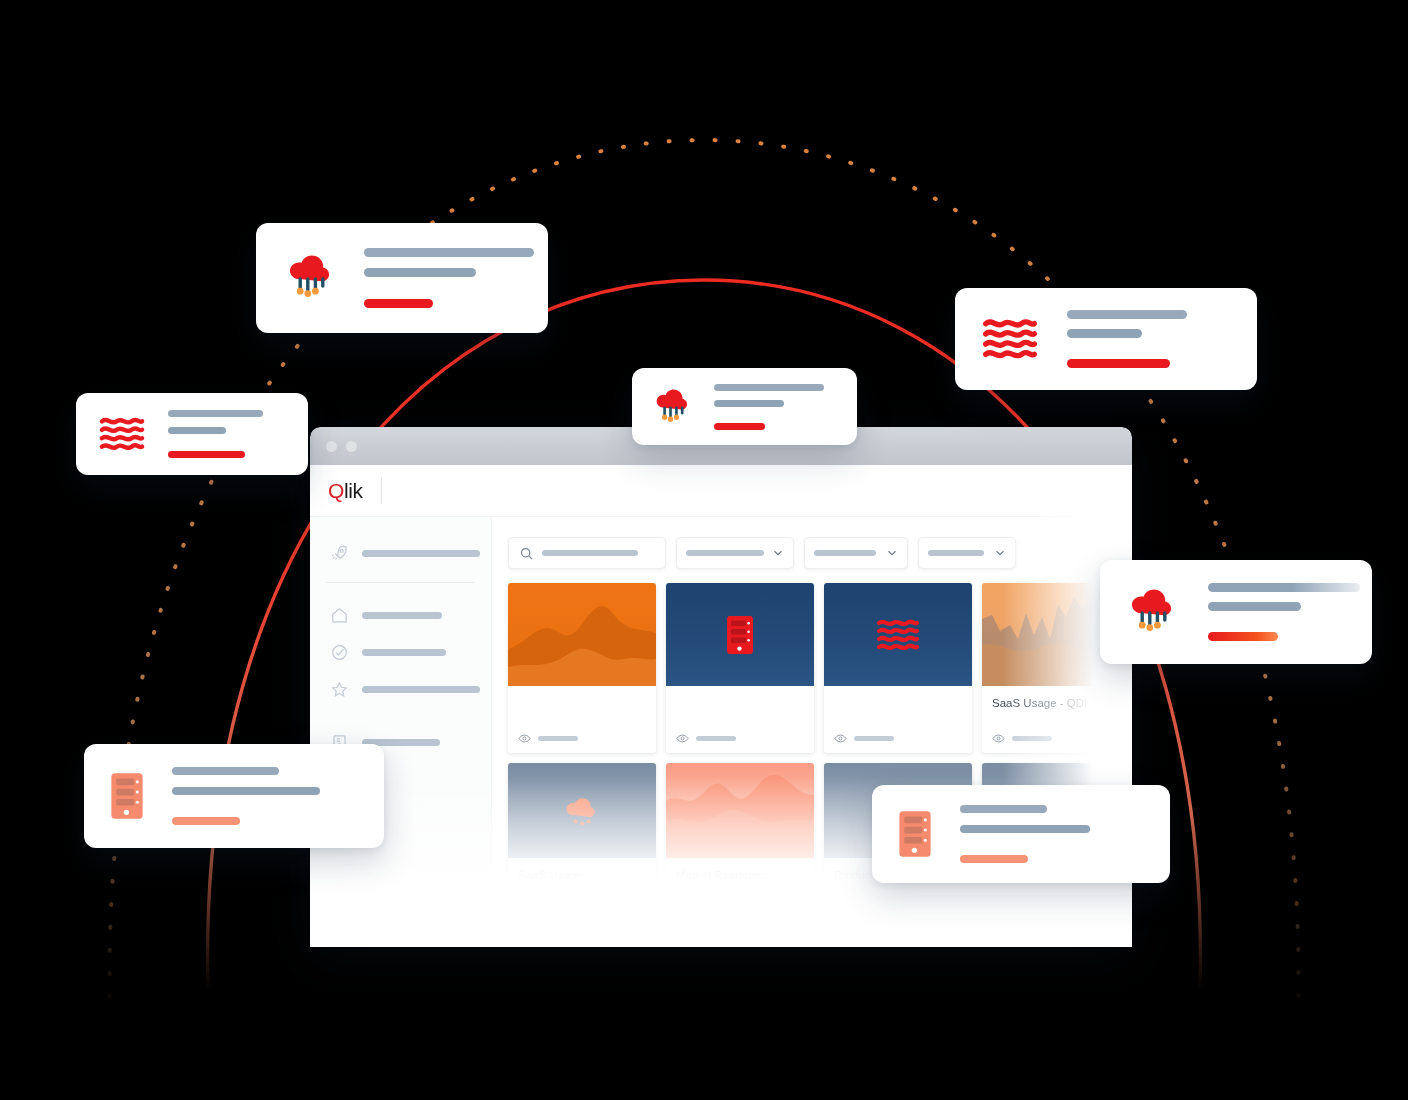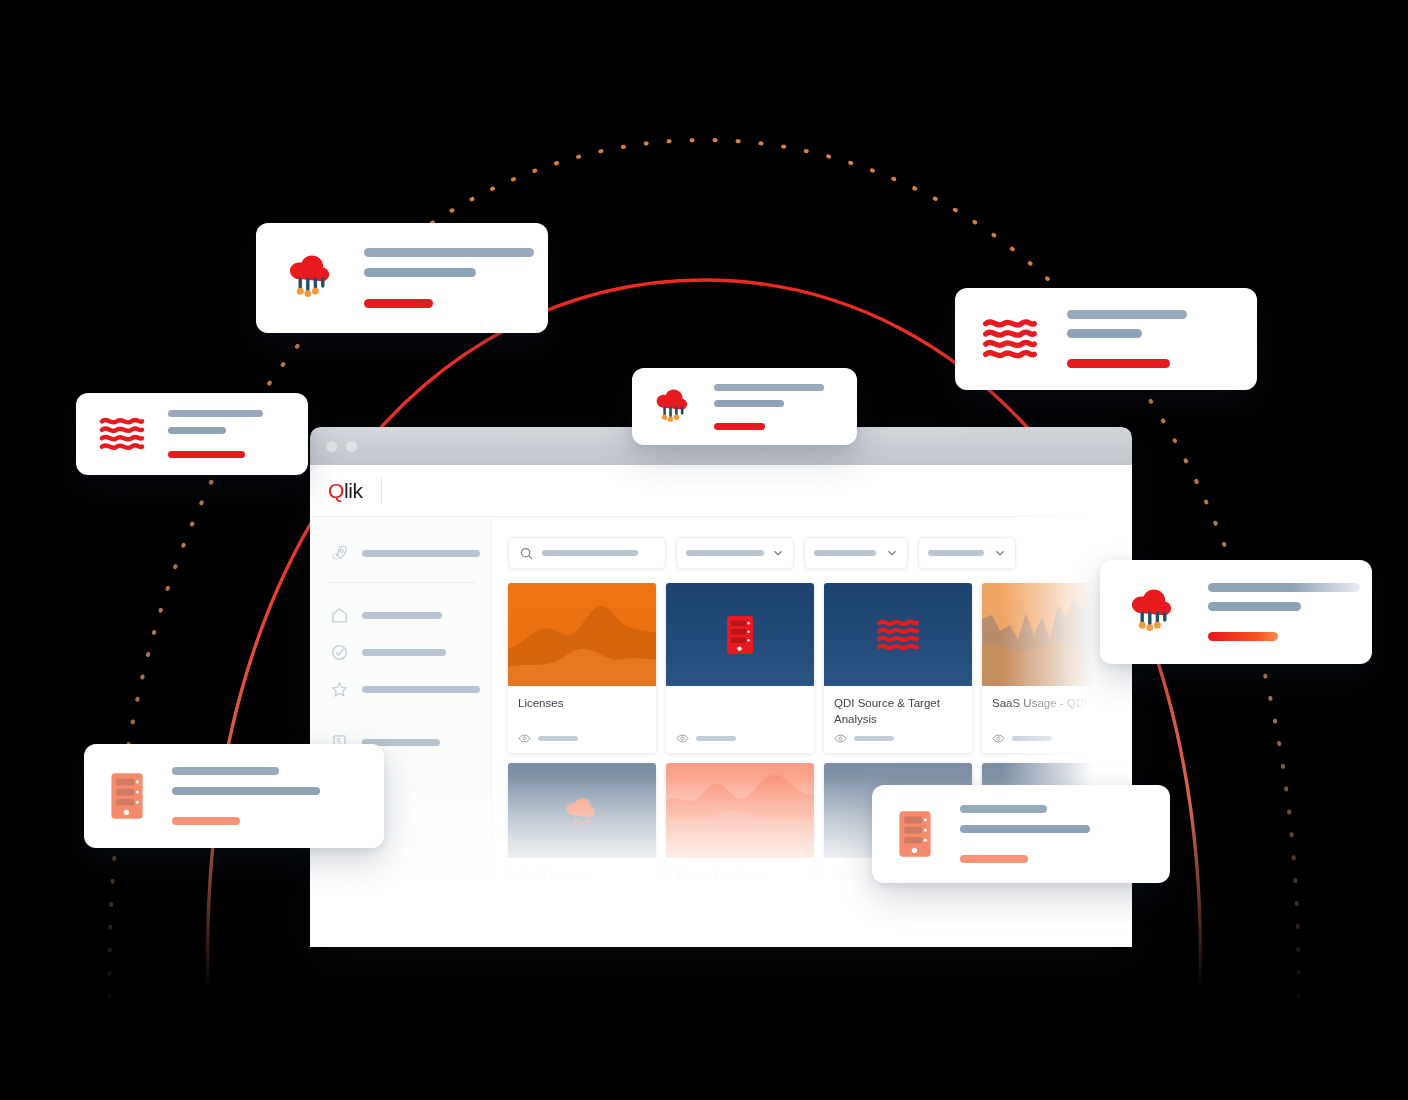--- a/index.html
+++ b/index.html
@@ -230,21 +230,20 @@
                       <linearGradient id="og" x1="0" y1="0" x2="0" y2="1">
                         <stop offset="0" stop-color="#ef7314"></stop>
                         <stop offset="1" stop-color="#e6700f"></stop>
                       </linearGradient>
                     </defs>
                   <rect width="148" height="103" fill="url(#og)"></rect>
                   <path d="M0 66 C14 62 22 50 34 46 C46 42 52 54 62 52 C72 50 78 30 90 24 C100 19 104 32 114 40 C124 48 136 46 148 50 L148 103 L0 103Z" fill="#c45a0a" opacity=".55"></path>
                   <path d="M0 84 C16 80 28 84 42 80 C58 76 64 64 78 66 C92 68 100 80 116 76 C130 73 140 78 148 76 L148 103 L0 103Z" fill="#f28a33" opacity=".55"></path>
                 </svg>
               </div>
-              <div class="card-title">Licenses</div>
               <div class="card-foot">
                 <svg class="eye" width="13" height="13" viewBox="0 0 24 24" fill="none" stroke="currentColor" stroke-width="1.7">
                     <path d="M1.8 12S5.6 5.6 12 5.6 22.2 12 22.2 12 18.4 18.4 12 18.4 1.8 12 1.8 12z"></path>
                     <circle cx="12" cy="12" r="2.8"></circle>
                   </svg>
                 <div class="foot-bar"></div>
               </div>
             </div>
 
             <div class="card">
@@ -271,21 +270,20 @@
 
             <div class="card">
               <div class="thumb" style="background:linear-gradient(180deg,#1e4370 0%,#234a78 55%,#2b5585 100%);display:flex;align-items:center;justify-content:center;">
                 <svg width="44" height="36" viewBox="0 0 44 36" fill="none" stroke="#e8191f" stroke-width="4.2" stroke-linecap="round">
                   <path d="M3 6 C8 1.5 12 10 17 6 C22 2 26 10 31 6 C36 2 38 8 41 6"></path>
                   <path d="M3 14 C8 9.5 12 18 17 14 C22 10 26 18 31 14 C36 10 38 16 41 14"></path>
                   <path d="M3 22 C8 17.5 12 26 17 22 C22 18 26 26 31 22 C36 18 38 24 41 22"></path>
                   <path d="M3 30 C8 25.5 12 34 17 30 C22 26 26 34 31 30 C36 26 38 32 41 30"></path>
                 </svg>
               </div>
-              <div class="card-title">QDI Source &amp; Target Analysis</div>
               <div class="card-foot">
                 <svg class="eye" width="13" height="13" viewBox="0 0 24 24" fill="none" stroke="currentColor" stroke-width="1.7">
                     <path d="M1.8 12S5.6 5.6 12 5.6 22.2 12 22.2 12 18.4 18.4 12 18.4 1.8 12 1.8 12z"></path>
                     <circle cx="12" cy="12" r="2.8"></circle>
                   </svg>
                 <div class="foot-bar"></div>
               </div>
             </div>
 
             <div class="card">

